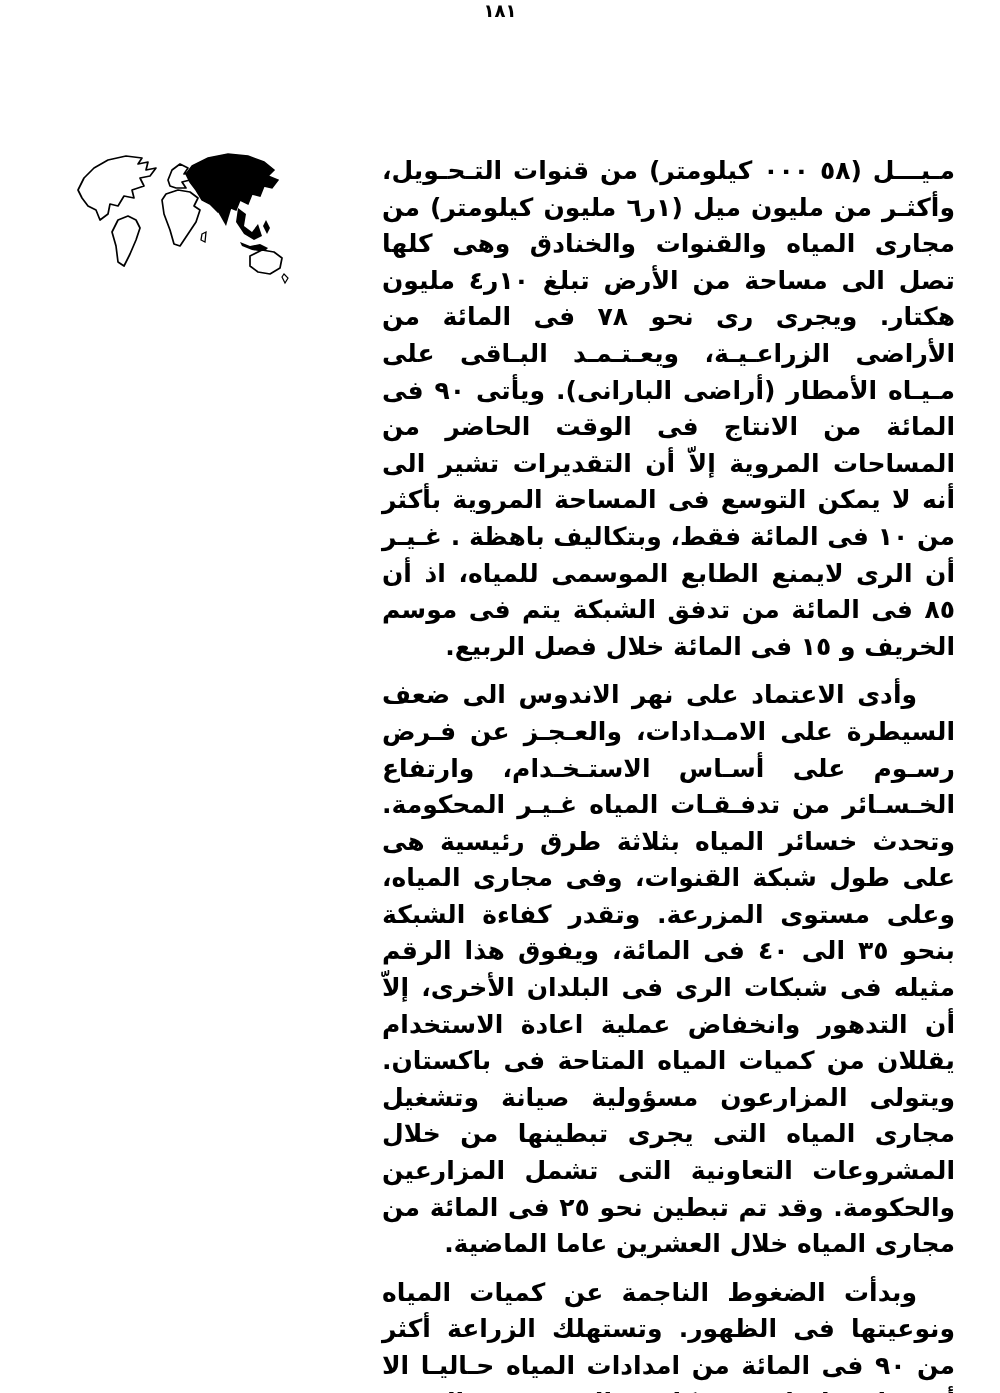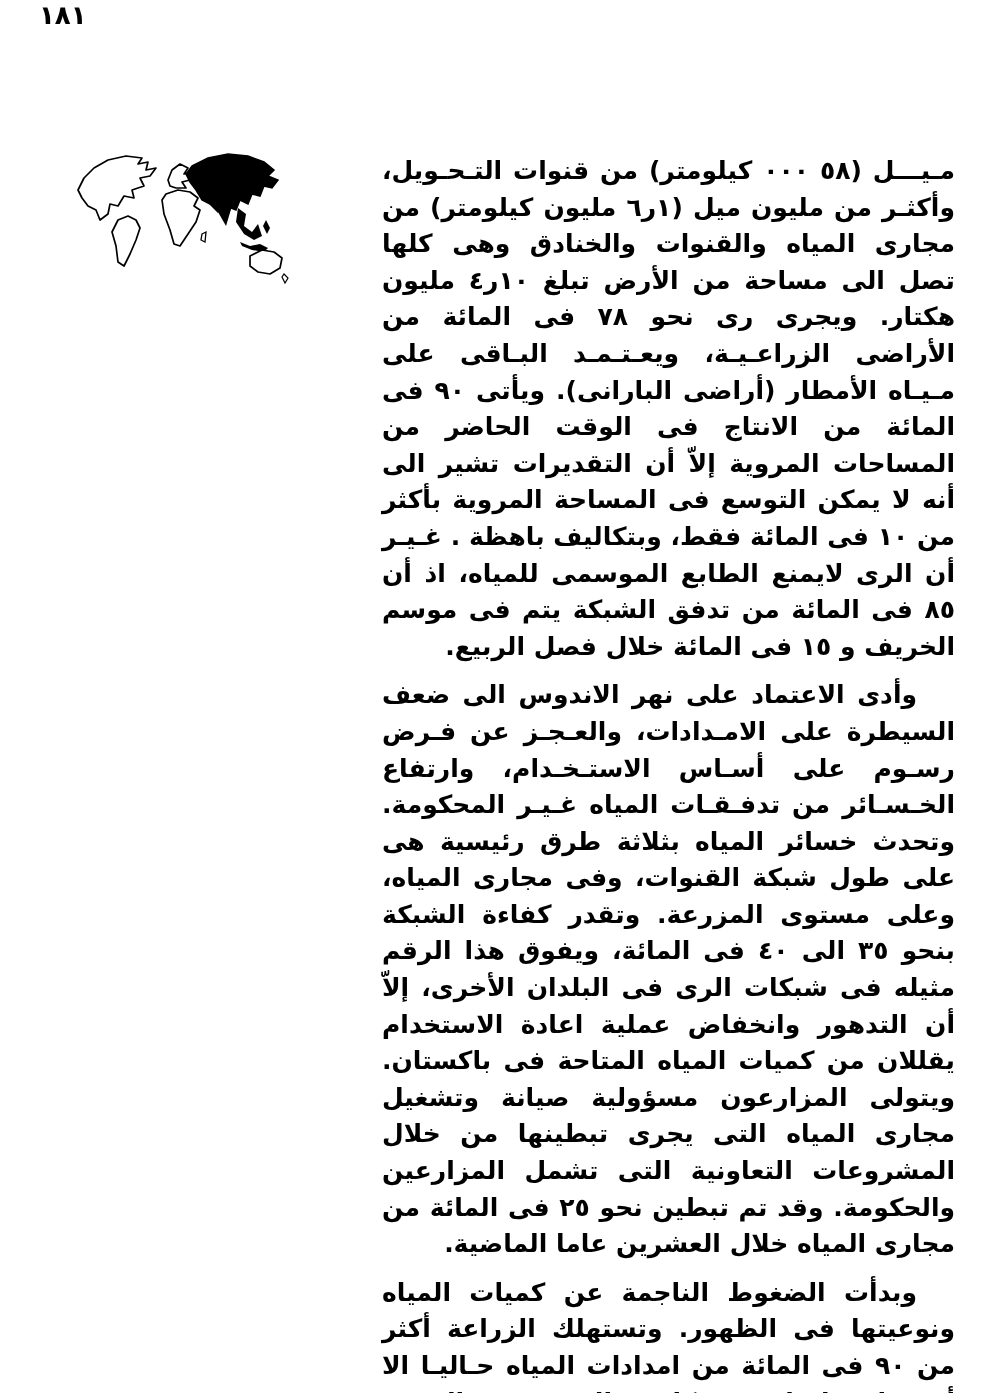--- a/index.html
+++ b/index.html
@@ -7,23 +7,23 @@
     position:relative;
     width:1000px;height:1393px;
     margin:0 auto;
     background:#ffffff;
     color:#000;
     font-family:"DejaVu Sans",sans-serif;
     overflow:hidden;
   }
   .page-number{
     position:absolute;top:0;left:0;right:0;
-    font-size:26px;font-weight:bold;
+    text-align:center;
+    font-size:18px;font-weight:bold;
     letter-spacing:2px;
-    padding-left:39px;
   }
   .section-header{
     position:absolute;top:72px;left:93px;
     font-size:23px;font-weight:bold;
     direction:rtl;
   }
   .map-figure{
     position:absolute;top:142px;left:68px;
     width:226px;height:150px;
   }

